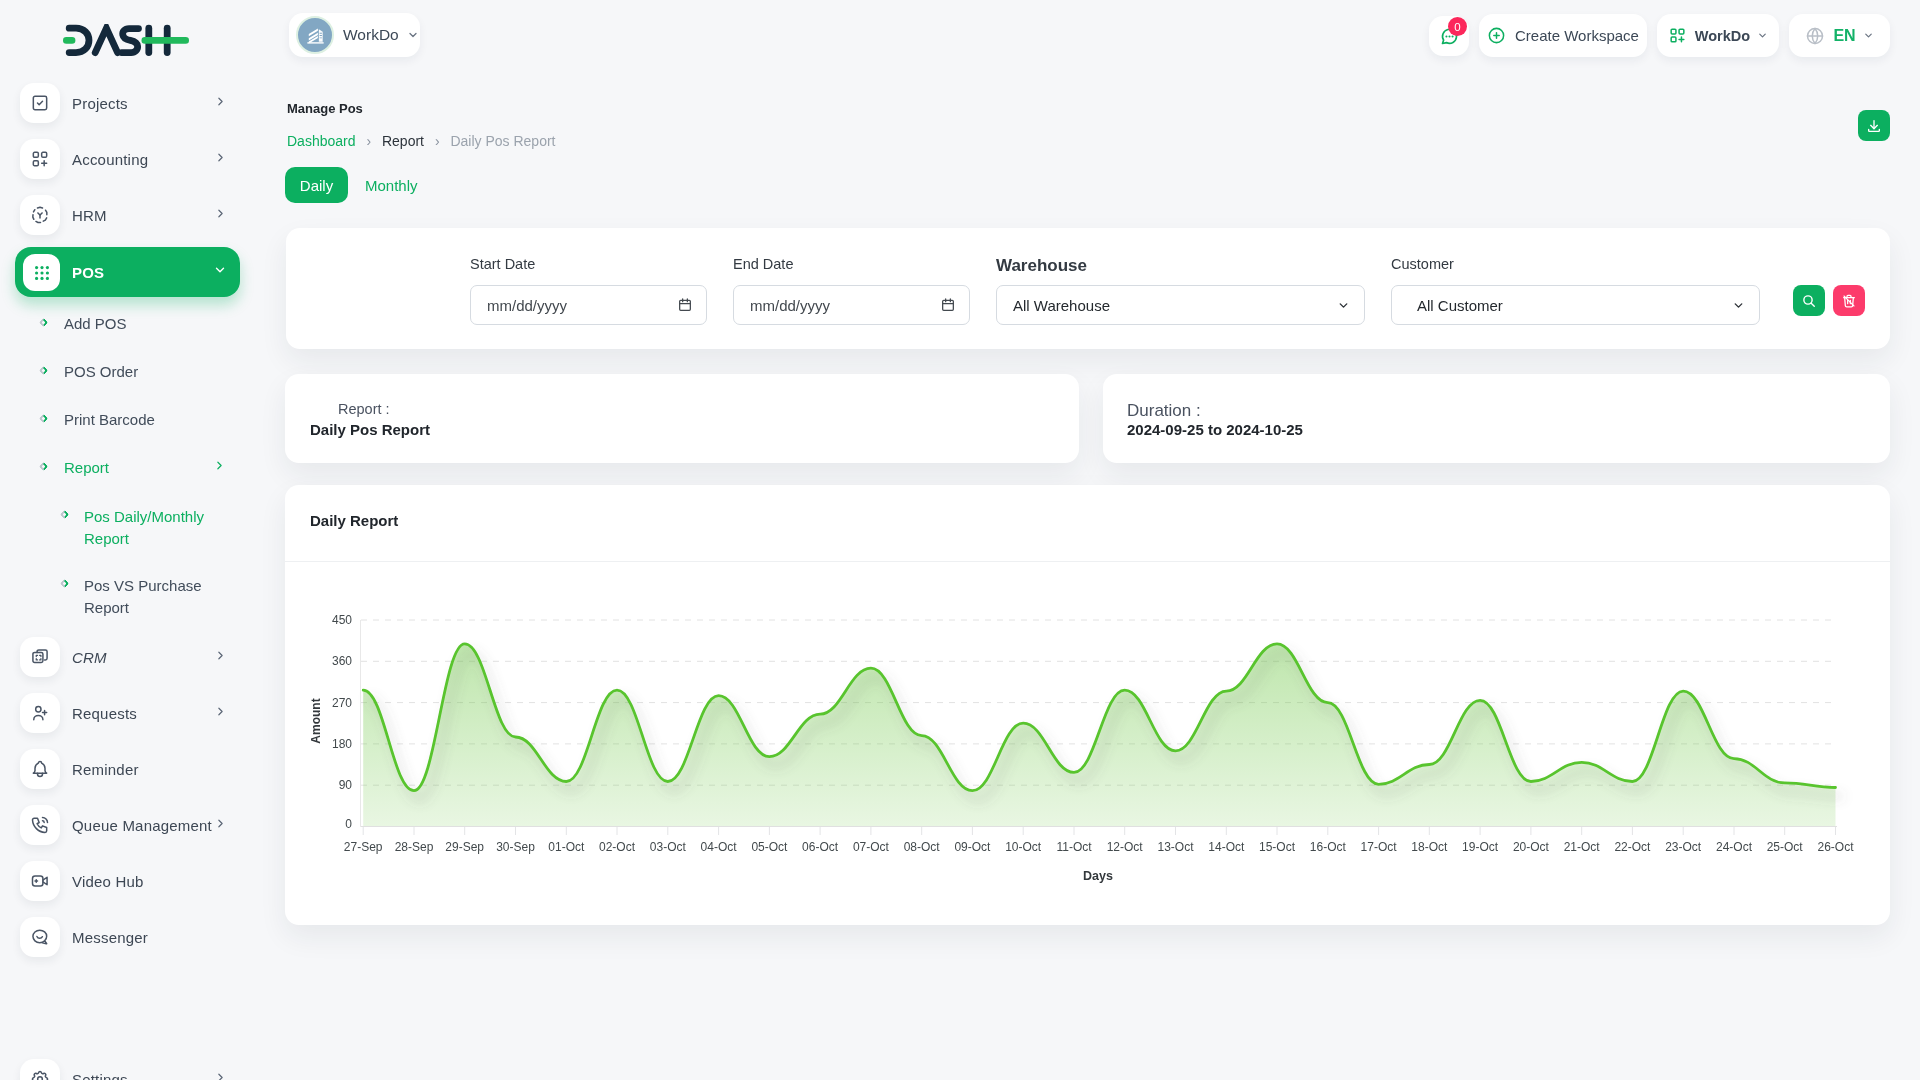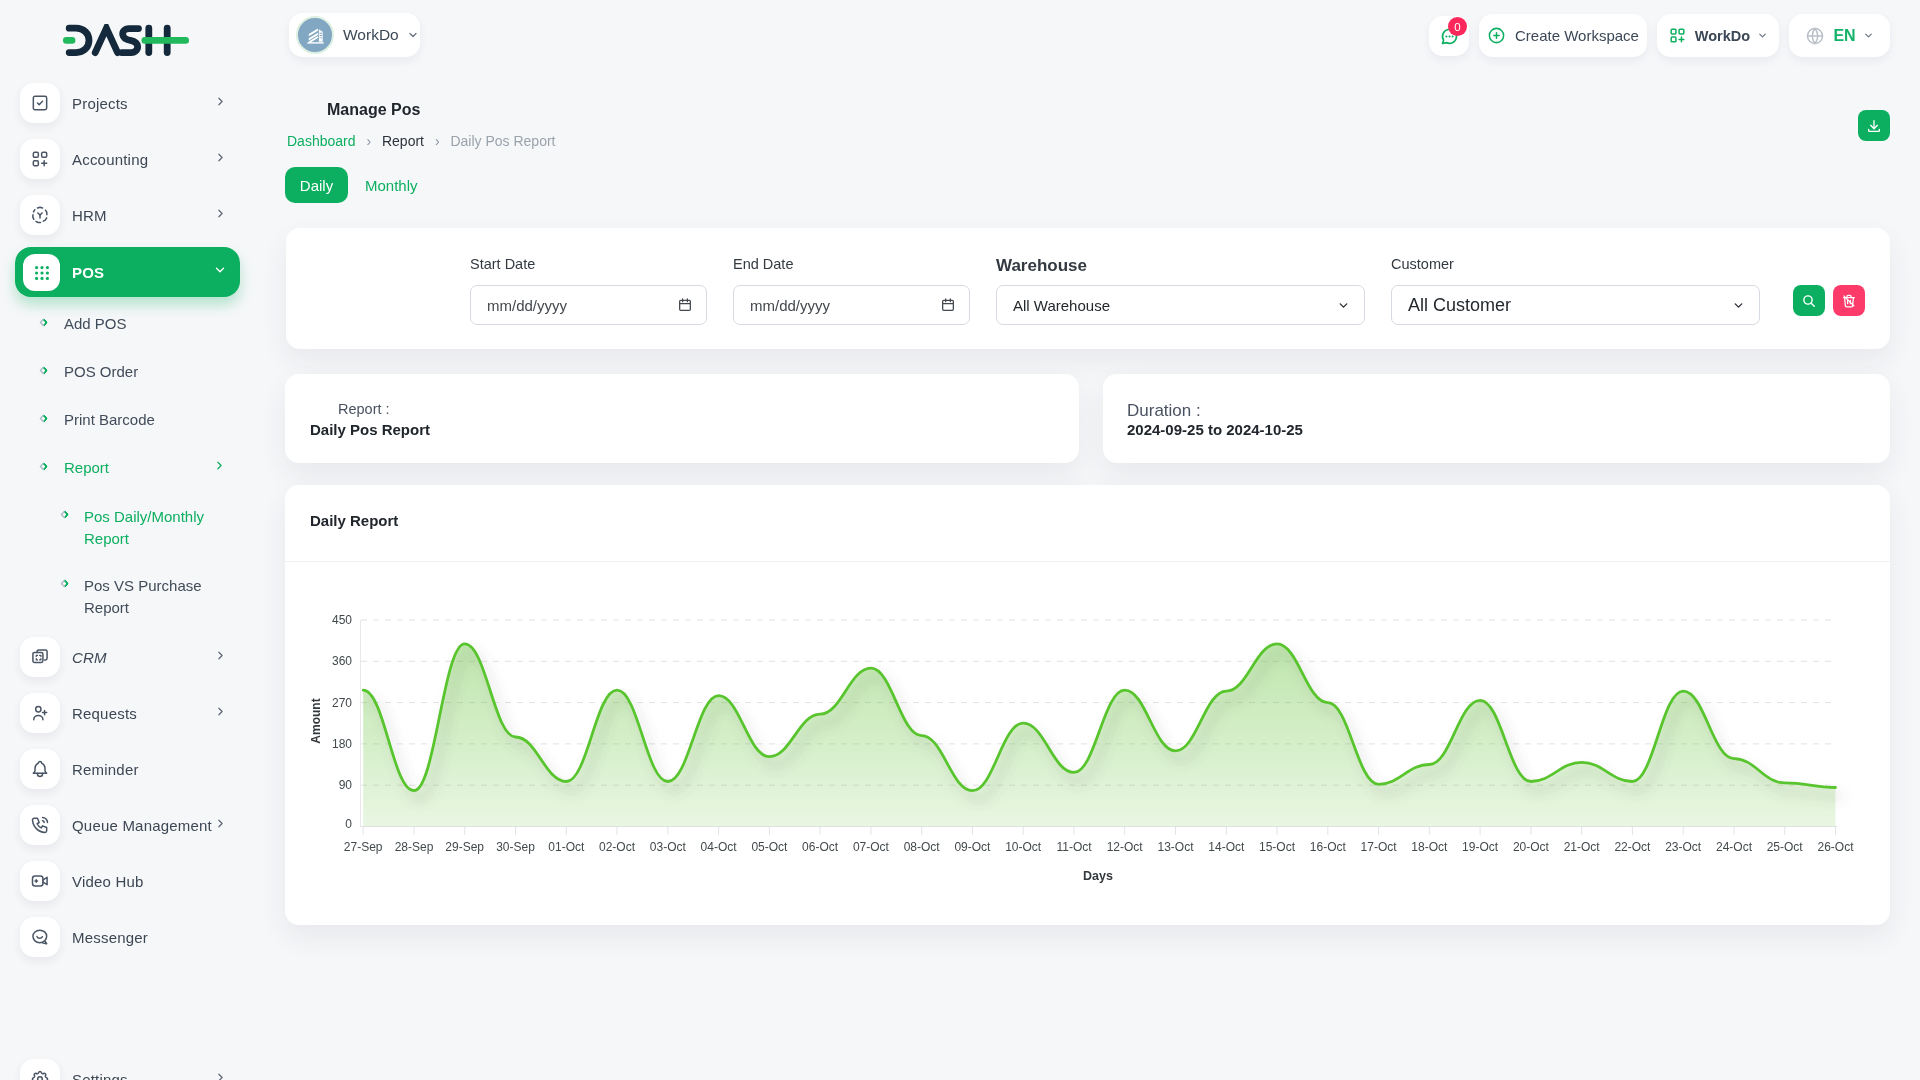--- a/index.html
+++ b/index.html
@@ -258,21 +258,21 @@
         <circle cx="12" cy="12" r="9"></circle>
         <path d="M3 12h18M12 3a14 14 0 0 1 0 18M12 3a14 14 0 0 0 0 18"></path>
       </svg>
     <span style="margin-left:8px;font-size:16px;font-weight:bold;color:#13b268;">EN</span>
     <svg style="margin-left:7px;" width="11" height="11" viewBox="0 0 24 24" fill="none" stroke="#6a7482" stroke-width="2.6" stroke-linecap="round" stroke-linejoin="round">
         <path d="M6 9l6 6 6-6"></path>
       </svg>
   </div>
 </div>
 
-<div class="abs" style="left:287px;top:101px;font-size:16px;font-weight:bold;color:#21262c;margin-left:40px;">Manage Pos</div>
+<div class="abs" style="left:287px;top:101px;font-size:13px;font-weight:bold;color:#21262c;">Manage Pos</div>
 <div class="abs" style="left:287px;top:133px;font-size:14px;">
   <span style="color:#0caf60;">Dashboard</span>
   <span style="color:#8a93a0;padding:0 7px;">›</span>
   <span style="color:#2c333b;">Report</span>
   <span style="color:#8a93a0;padding:0 7px;">›</span>
   <span style="color:#9ba3ad;">Daily Pos Report</span>
 </div>
 <div class="abs" style="left:285px;top:167px;width:63px;height:36px;background:#0caf60;border-radius:10px;color:#fff;font-size:15px;display:flex;align-items:center;justify-content:center;">Daily</div>
 <div class="abs" style="left:365px;top:177px;font-size:15px;color:#0caf60;">Monthly</div>
 
@@ -306,21 +306,21 @@
       </svg>
   </div>
 
   <div class="abs" style="left:996px;top:285px;width:369px;height:40px;border:1px solid #d6dbe1;border-radius:7px;background:#fff;display:flex;align-items:center;">
     <span style="margin-left:16px;font-size:15px;color:#24292e;">All Warehouse</span>
     <svg style="position:absolute;right:14px;" width="13" height="13" viewBox="0 0 24 24" fill="none" stroke="#2e3338" stroke-width="2.6" stroke-linecap="round" stroke-linejoin="round">
         <path d="M6 9l6 6 6-6"></path>
       </svg>
   </div>
   <div class="abs" style="left:1391px;top:285px;width:369px;height:40px;border:1px solid #d6dbe1;border-radius:7px;background:#fff;display:flex;align-items:center;">
-    <span style="margin-left:16px;font-size:18px;color:#24292e;">All Customer</span>
+    <span style="margin-left:25px;font-size:15px;color:#24292e;">All Customer</span>
     <svg style="position:absolute;right:14px;" width="13" height="13" viewBox="0 0 24 24" fill="none" stroke="#2e3338" stroke-width="2.6" stroke-linecap="round" stroke-linejoin="round">
         <path d="M6 9l6 6 6-6"></path>
       </svg>
   </div>
 
   <div class="abs" style="left:1793px;top:285px;width:32px;height:31px;background:#0caf60;border-radius:8px;display:flex;align-items:center;justify-content:center;">
     <svg width="16" height="16" viewBox="0 0 24 24" fill="none" stroke="#fff" stroke-width="2.1" stroke-linecap="round">
         <circle cx="10.5" cy="10.5" r="6.2"></circle>
         <path d="M15.3 15.3l4.6 4.6"></path>
       </svg>

